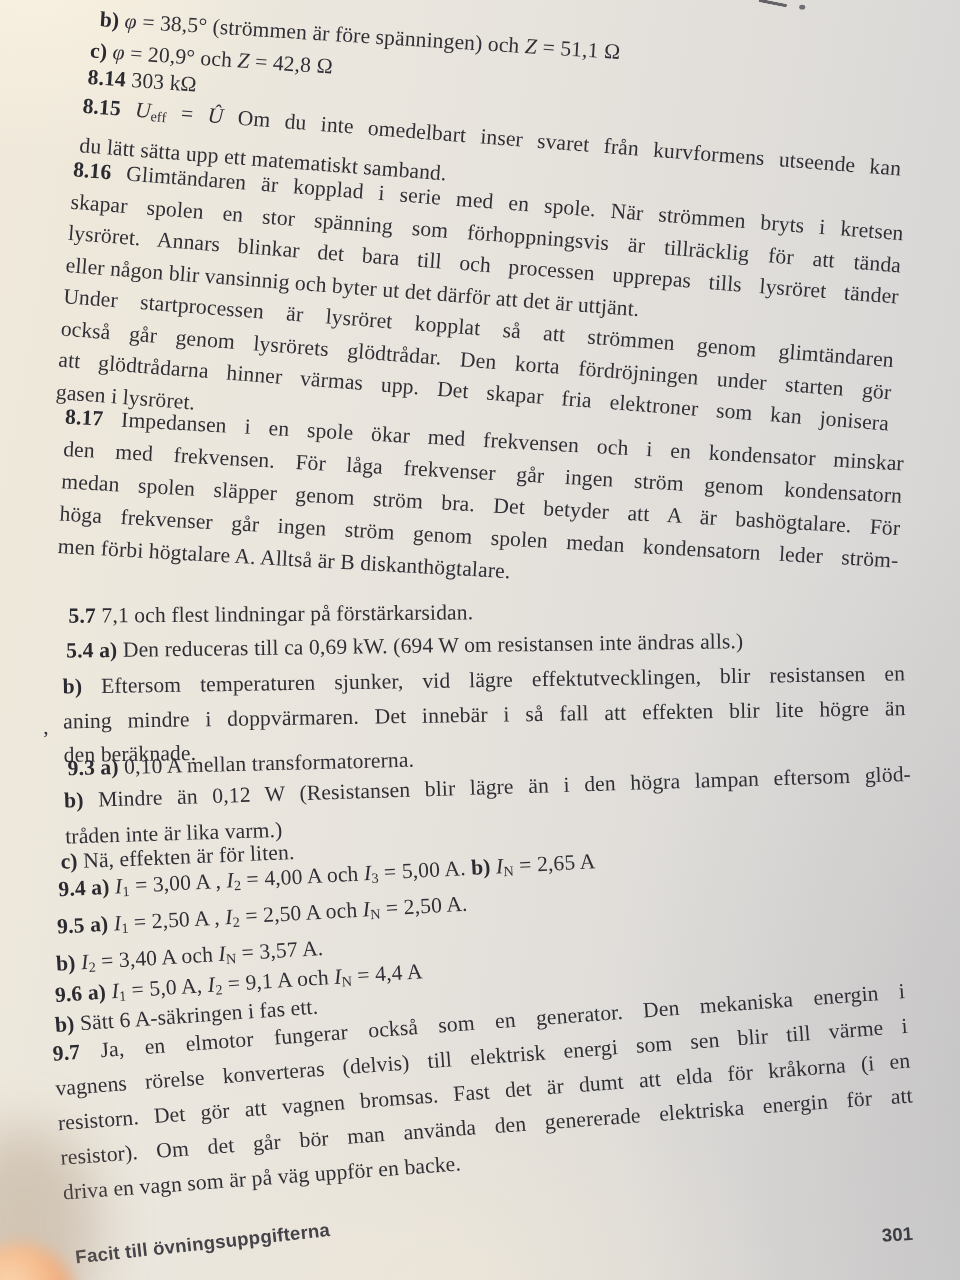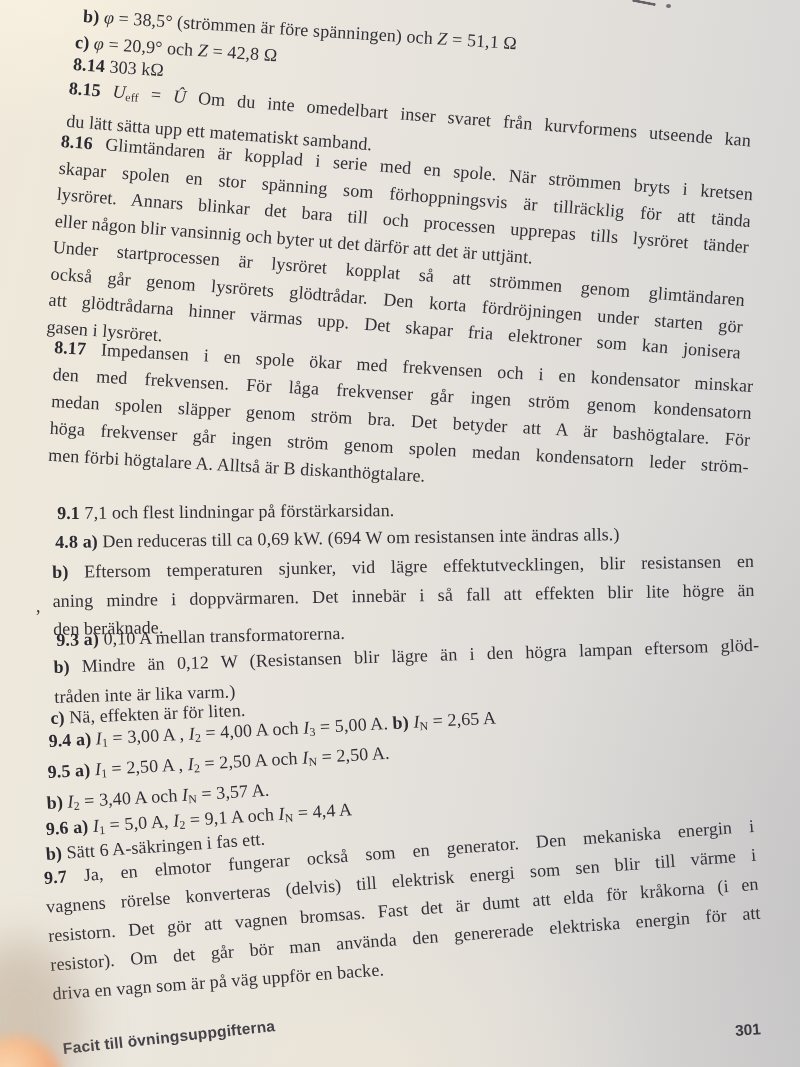--- a/index.html
+++ b/index.html
@@ -84,24 +84,24 @@
         <div class="line last"><span>gasen i lysröret.</span></div>
       </div>
       <div class="tblock" style="left: 55px; top: 334px; width: 700px; transform: rotate(3.2deg); line-height: 27px;">
         <div class="line"><span class="bold">8.17 </span><span>Impedansen i en spole ökar med frekvensen och i en kondensator minskar</span></div>
         <div class="line"><span>den med frekvensen. För låga frekvenser går ingen ström genom kondensatorn</span></div>
         <div class="line"><span>medan spolen släpper genom ström bra. Det betyder att A är bashögtalare. För</span></div>
         <div class="line"><span>höga frekvenser går ingen ström genom spolen medan kondensatorn leder ström-</span></div>
         <div class="line last"><span>men förbi högtalare A. Alltså är B diskanthögtalare.</span></div>
       </div>
       <div class="tblock" style="left: 57px; top: 501px; width: 600px; transform: rotate(-0.5deg);">
-        <div class="line last"><span class="bold">9.1 </span><span>7,1 och flest lindningar på förstärkarsidan.</span></div>
+        <div class="line last"><span class="bold">5.7 </span><span>7,1 och flest lindningar på förstärkarsidan.</span></div>
       </div>
       <div class="tblock" style="left: 55px; top: 530px; width: 690px; transform: rotate(-0.8deg);">
-        <div class="line last"><span class="bold">4.8 a) </span><span>Den reduceras till ca 0,69 kW. (694 W om resistansen inte ändras alls.)</span></div>
+        <div class="line last"><span class="bold">5.4 a) </span><span>Den reduceras till ca 0,69 kW. (694 W om resistansen inte ändras alls.)</span></div>
       </div>
       <div class="tblock" style="left: 52px; top: 558px; width: 702px; transform: rotate(-0.9deg); line-height: 28.5px;">
         <div class="line"><span class="bold">b) </span><span>Eftersom temperaturen sjunker, vid lägre effektutvecklingen, blir resistansen en</span></div>
         <div class="line"><span>aning mindre i doppvärmaren. Det innebär i så fall att effekten blir lite högre än</span></div>
         <div class="line last"><span>den beräknade.</span></div>
       </div>
       <div class="tblock" style="left: 36px; top: 594px; width: 20px; transform: rotate(0deg);">
         <div class="line last"><span>,</span></div>
       </div>
       <div class="tblock" style="left: 56px; top: 628px; width: 430px; transform: rotate(-1.4deg);">

